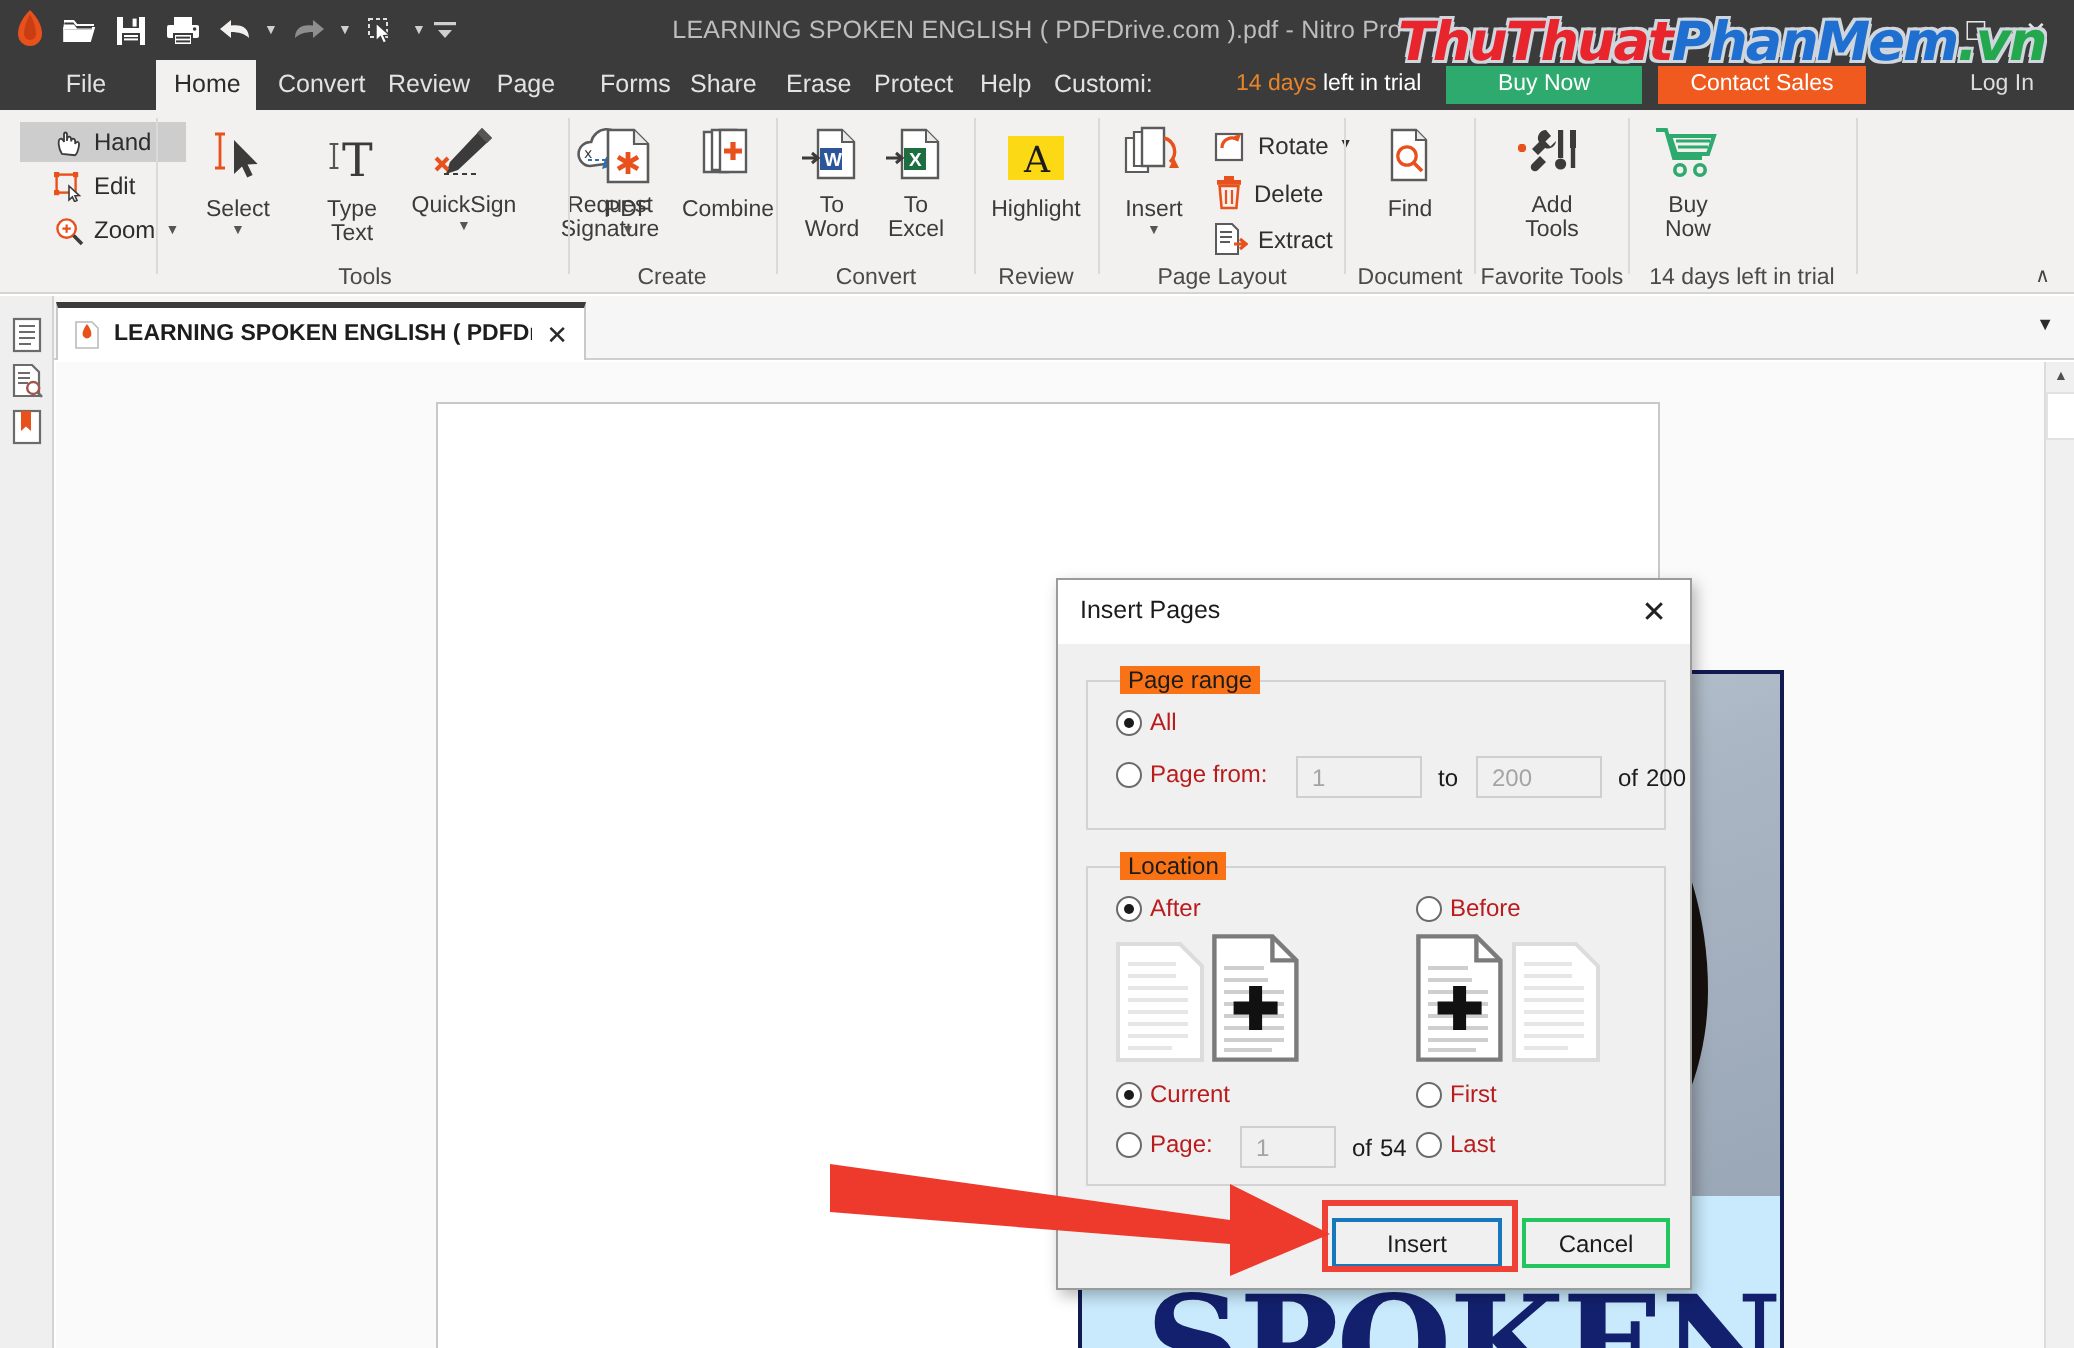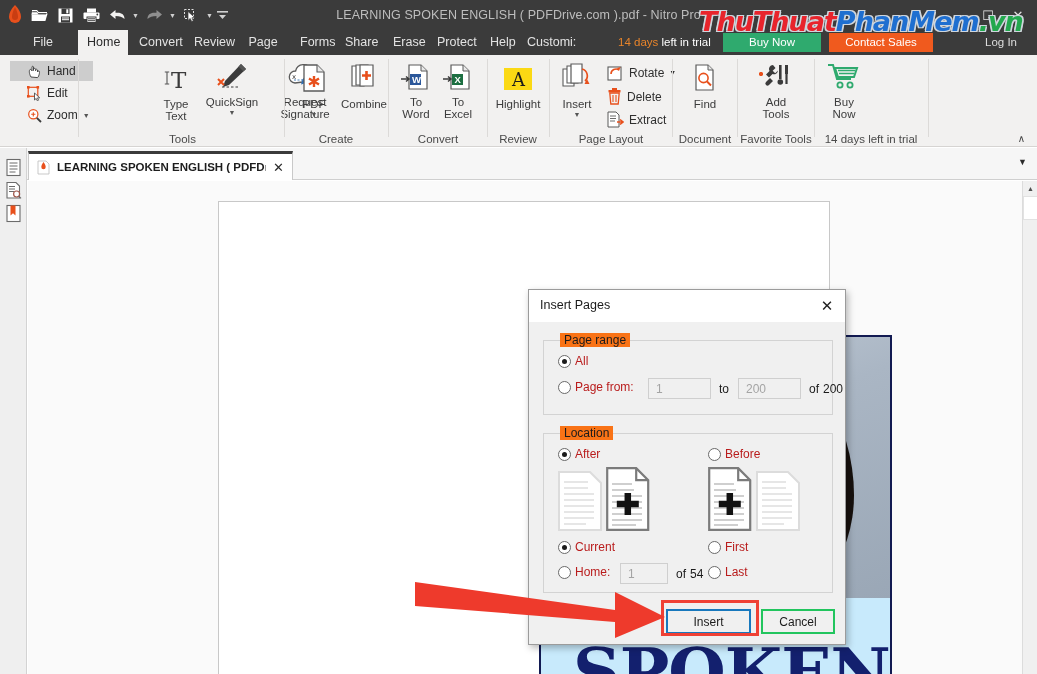--- a/index.html
+++ b/index.html
@@ -326,20 +326,30 @@
         <circle cx="6.3" cy="6.3" r="4.6" fill="#fff" stroke="#e8501c" stroke-width="1.2"></circle>
         <path d="M4.2 6.3h4.2M6.3 4.2v4.2" stroke="#e8501c" stroke-width="1.1"></path>
         <path d="M9.8 9.8 L14 14" stroke="#3b3b3b" stroke-width="1.8"></path>
       </svg>
     <span>Zoom</span>
     <span class="smallcaret" style="margin:0;">▼</span>
   </div>
 
   <div class="gsep" style="left:78px;"></div>
   <div class="rgroup" style="left:80px; width:205px;">
+    <div class="ritem" style="left:10px; top:8px; width:58px;">
+      <span class="ic">
+        <svg width="30" height="30" viewBox="0 0 30 30">
+            <path d="M6 4 v17 M3.5 4h5 M3.5 21h5" stroke="#e8501c" stroke-width="1.4" fill="none"></path>
+            <path d="M13 7 L13 24 L17 20.2 L19.6 25.8 L22.3 24.5 L19.8 19.2 L24.8 19z" fill="#3b3b3b"></path>
+          </svg>
+      </span>
+      <span class="cap">Select</span>
+      <span class="smallcaret">▼</span>
+    </div>
     <div class="ritem" style="left:72px; top:8px; width:48px;">
       <span class="ic">
         <svg width="30" height="30" viewBox="0 0 30 30">
             <path d="M6 9 v12 M3.8 9h4.4 M3.8 21h4.4" stroke="#555" stroke-width="1.1" fill="none"></path>
             <text x="10" y="25" font-family="DejaVu Serif, serif" font-size="23" fill="#3b3b3b">T</text>
           </svg>
       </span>
       <span class="cap" style="white-space:pre-line;">Type
 Text</span>
     </div>
@@ -690,21 +700,21 @@
       <span class="rdot on"></span>
       <span>Current</span>
     </div>
     <div class="radio" style="left:164px; top:106px;">
       <span class="rdot"></span>
       <span>First</span>
     </div>
 
     <div class="radio" style="left:14px; top:131px;">
       <span class="rdot"></span>
-      <span>Home:</span>
+      <span>Page:</span>
     </div>
     <div class="txtin" style="left:76px; top:129px; width:48px;">1</div>
     <div class="lbl" style="left:132px; top:133px;">of</div>
     <div class="lbl" style="left:146px; top:133px;">54</div>
     <div class="radio" style="left:164px; top:131px;">
       <span class="rdot"></span>
       <span>Last</span>
     </div>
   </div>
 

